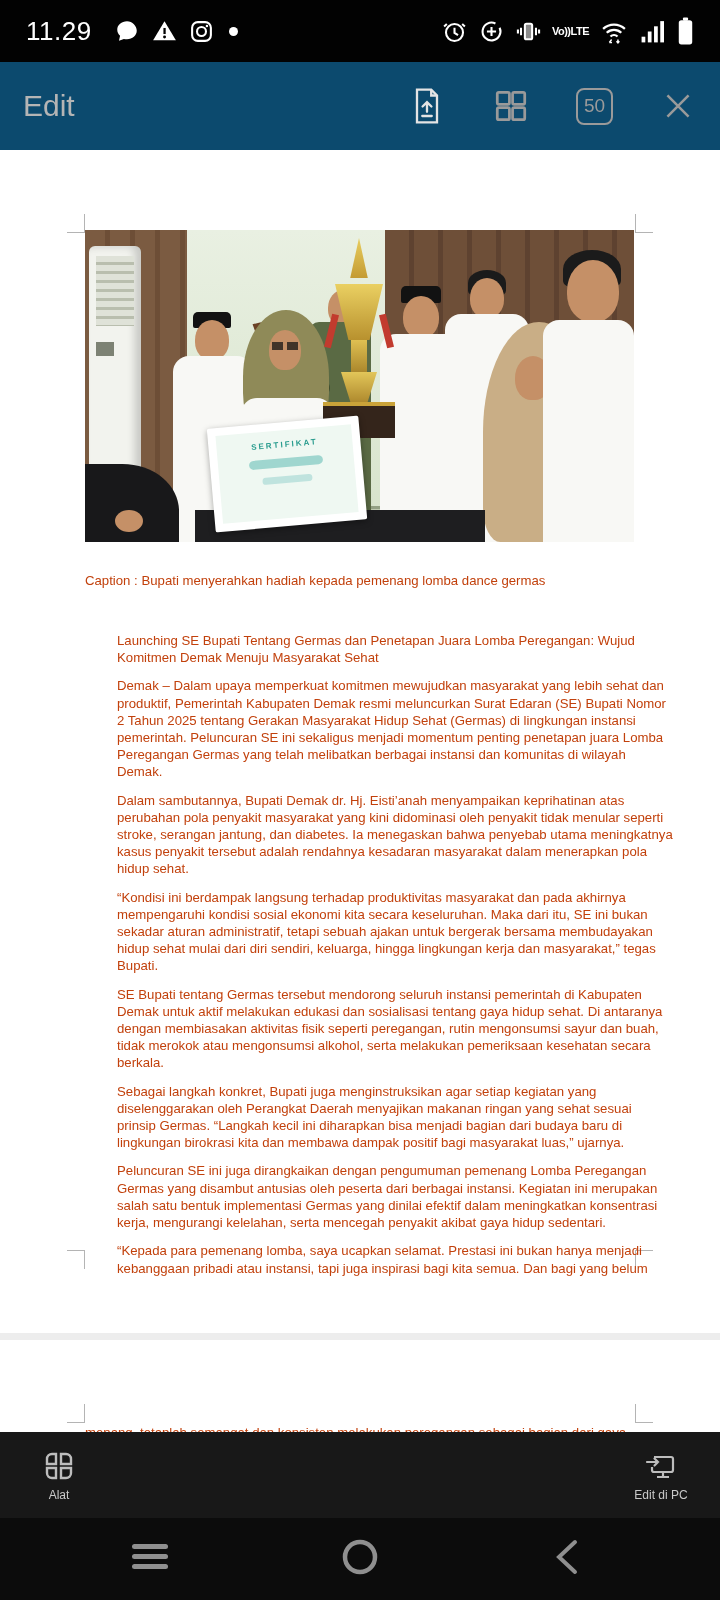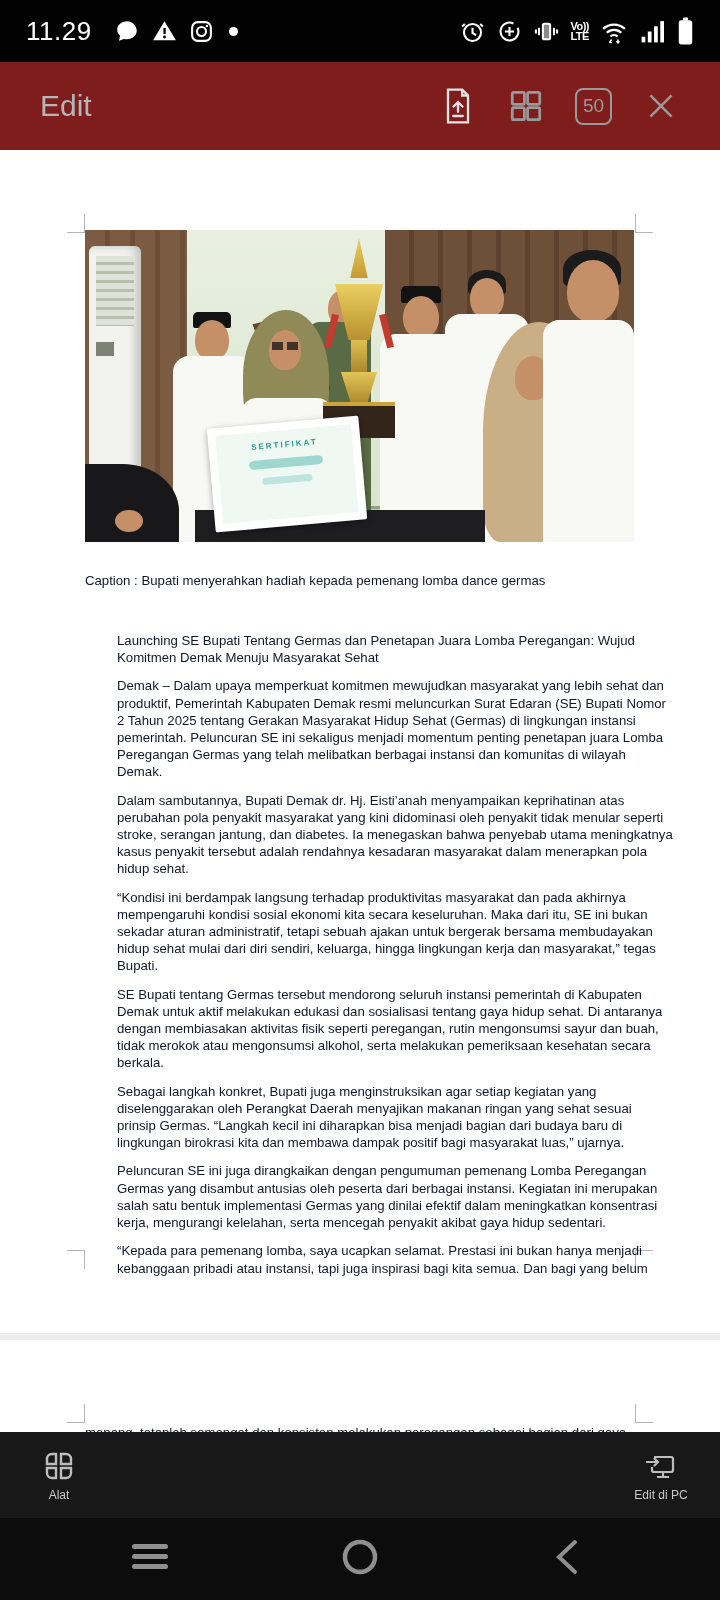--- a/index.html
+++ b/index.html
@@ -7,46 +7,46 @@
   body { position:relative; background:#000; overflow:hidden;
          font-family:"Liberation Sans", sans-serif; }
 
   
   .status-bar { position:absolute; left:0; top:0; width:720px; height:62px;
     background:#020202; display:flex; align-items:center; padding:0 26px; color:#fff; }
   .sb-time { font-size:26px; font-weight:500; letter-spacing:.5px; }
   .sb-left { display:flex; align-items:center; gap:11px; margin-left:22px; }
   .sb-right { display:flex; align-items:center; gap:10px; margin-left:auto; }
   .sb-dot { width:9px; height:9px; border-radius:50%; background:#fff; margin-left:4px; }
-  .volte { display:flex; flex-direction:column; align-items:center; line-height:10px;
+  .volte { display:flex; flex-direction:row; align-items:center; line-height:10px;
            font-size:11px; font-weight:700; letter-spacing:-0.5px; }
   .sb-ic { display:block; }
 
   
   .app-bar { position:absolute; left:0; top:62px; width:720px; height:88px;
-    background:#7f1d1d; display:flex; align-items:center; padding:0 40px; }
+    background:#0c4a6e; display:flex; align-items:center; padding:0 23px; }
   .ab-title { color:#b5b5b5; font-size:30px; font-weight:400; }
-  .ab-icons { margin-left:auto; display:flex; align-items:center; gap:30px; }
+  .ab-icons { margin-left:auto; display:flex; align-items:center; gap:46px; }
   .badge-50 { width:37px; height:37px; border:2px solid #9a9a9a; border-radius:8px;
     color:#9a9a9a; font-size:19px; display:flex; align-items:center; justify-content:center; }
 
   
   .doc-viewport { position:absolute; left:0; top:150px; width:720px; height:1282px;
     background:#ededed; }
   .page { position:absolute; left:0; width:720px; background:#fff; }
   .page1 { top:0; height:1183px; overflow:hidden; }
   .page2 { top:1190px; height:92px; overflow:hidden; }
 
   .cmark { position:absolute; width:18px; height:19px; }
   .cm-tl { border-right:1px solid #b4b4b4; border-bottom:1px solid #b4b4b4; left:67px; top:64px; }
   .cm-tr { border-left:1px solid #b4b4b4; border-bottom:1px solid #b4b4b4; left:635px; top:64px; }
   .cm-bl { border-right:1px solid #b4b4b4; border-top:1px solid #b4b4b4; left:67px; top:1100px; }
   .cm-br { border-left:1px solid #b4b4b4; border-top:1px solid #b4b4b4; left:635px; top:1100px; }
 
-  .doc-text { color:#0f172a; font-size:13.2px; line-height:17.2px; }
+  .doc-text { color:#c2410c; font-size:13.2px; line-height:17.2px; }
   .caption { position:absolute; left:85px; top:422px; width:556px; }
   .article { position:absolute; left:85px; top:482px; width:556px;margin-left:32px; }
   .article p { margin:0 0 11px 0; }
 
   
   .photo { position:absolute; left:85px; top:80px; width:549px; height:312px;
     overflow:hidden; background:linear-gradient(#e9f0e2,#d6e3ca); }
   .ph { position:absolute; }
   .wood-l { left:0; top:0; width:102px; height:100%;
     background:repeating-linear-gradient(90deg,#7b5b41 0 20px,#6d4e36 20px 25px); }

